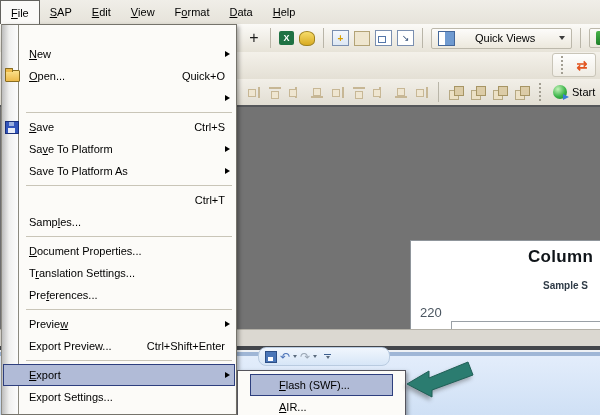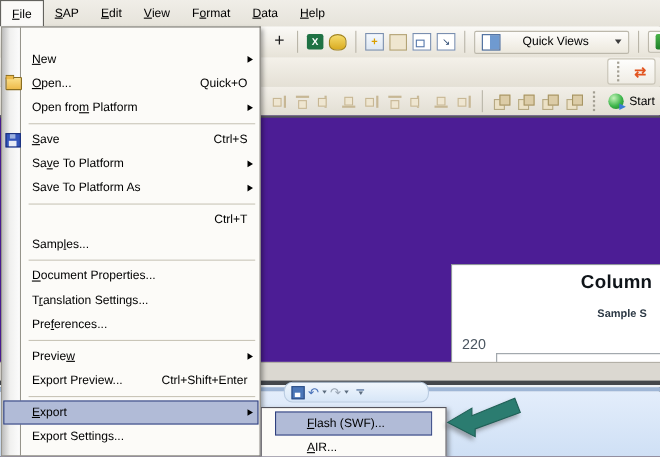--- a/index.html
+++ b/index.html
@@ -44,21 +44,21 @@
   .arr{width:17px;height:15px;position:relative;flex:none;}
   .arr::before{content:"";position:absolute;left:2px;top:5px;width:8px;height:8px;background:#ece1c6;border:1px solid #b7a983;}
   .arr::after{content:"";position:absolute;left:7px;top:1px;width:8px;height:8px;background:#dccca7;border:1px solid #a79564;}
   .sphere{width:14px;height:14px;border-radius:50%;background:radial-gradient(circle at 35% 30%,#c2f2b8,#3cb54a 55%,#157a23);position:relative;flex:none;}
   .sphere::after{content:"";position:absolute;right:-2px;bottom:-1px;border-left:6px solid #3a7bd5;border-top:3px solid transparent;border-bottom:3px solid transparent;}
   .start-label{white-space:nowrap;}
   
   .sap-mini{position:absolute;right:4px;top:53px;display:flex;align-items:center;gap:3px;background:linear-gradient(#fefefd,#efece4);border:1px solid #c9c5b8;border-radius:3px;padding:2px 4px;}
   .ic-sap{width:18px;height:16px;color:#e2541f;font-weight:bold;font-size:13px;}
   
-  .canvas{position:absolute;left:0;top:105px;right:0;height:224px;background:#4c1d95;border-top:2px solid #55575a;}
+  .canvas{position:absolute;left:0;top:105px;right:0;height:224px;background:#737373;border-top:2px solid #55575a;}
   .chart-panel{position:absolute;left:410px;top:133px;width:200px;height:92px;background:#fff;border:1px solid #8f959b;}
   .chart-title{position:absolute;left:117px;top:6px;font-size:17px;font-weight:600;color:#0f1419;letter-spacing:.3px;white-space:nowrap;}
   .chart-sub{position:absolute;left:132px;top:39px;font-size:10px;color:#2e3a46;white-space:nowrap;font-weight:bold;}
   .chart-tick-label{position:absolute;left:9px;top:64px;font-size:13px;color:#4a5560;}
   .chart-grid{position:absolute;left:40px;top:80px;right:-2px;height:1px;background:#9aa0a6;}
   .chart-tick{position:absolute;left:40px;top:80px;width:1px;height:11px;background:#9aa0a6;}
   
   .strip-gray{position:absolute;left:0;top:329px;right:0;height:17px;background:#dbd8d1;border-top:1px solid #b3b0a7;}
   .strip-dark{position:absolute;left:0;top:346px;right:0;height:4px;background:#43464b;}
   .strip-lite{position:absolute;left:0;top:350px;right:0;height:2px;background:#eef1f5;}
@@ -226,21 +226,21 @@
     <span class="qat-redo">↷</span>
     <span class="mini-caret"></span>
     <span class="qat-custom">
         <span class="mini-caret"></span>
       </span>
   </div>
 
   <div class="popup file-menu z20" id="fileMenu">
       <div class="mi"><span class="lab"><u>N</u>ew</span><span class="sub-arrow"></span></div>
       <div class="mi"><span class="gutter-icon folder-icon"></span><span class="lab"><u>O</u>pen...</span><span class="sc">Quick+O</span></div>
-      <div class="mi"><span class="lab">Open fro<u>m</u> Platform</span><span class="sub-arrow"></span></div>
+      <div class="mi"><span class="sub-arrow"></span></div>
       <div class="msep"></div>
       <div class="mi"><span class="gutter-icon disk-icon"></span><span class="lab"><u>S</u>ave</span><span class="sc">Ctrl+S</span></div>
       <div class="mi"><span class="lab">Sa<u>v</u>e To Platform</span><span class="sub-arrow"></span></div>
       <div class="mi"><span class="lab">Save To Platform As</span><span class="sub-arrow"></span></div>
       <div class="msep"></div>
       <div class="mi"><span class="sc">Ctrl+T</span></div>
       <div class="mi"><span class="lab">Samp<u>l</u>es...</span></div>
       <div class="msep"></div>
       <div class="mi"><span class="lab"><u>D</u>ocument Properties...</span></div>
       <div class="mi"><span class="lab">T<u>r</u>anslation Settings...</span></div>

